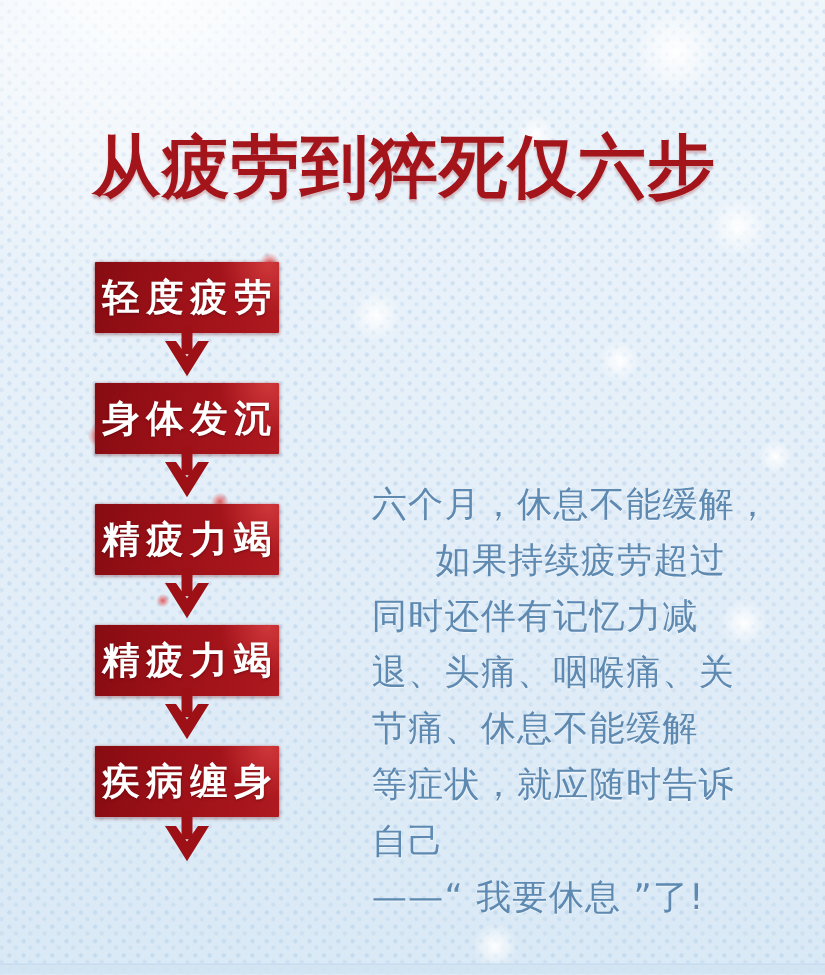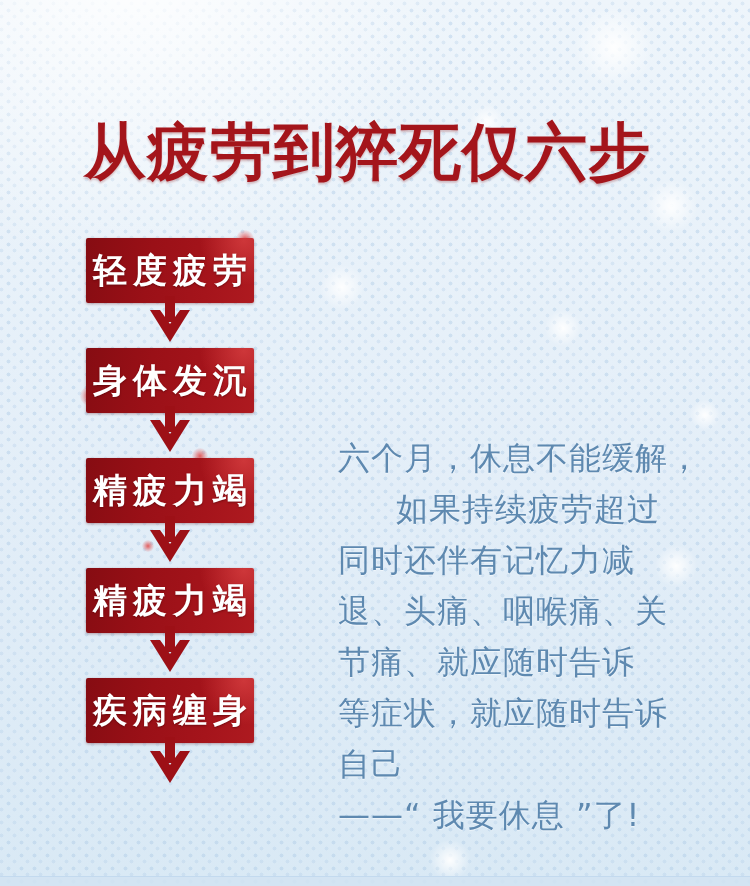--- a/index.html
+++ b/index.html
@@ -148,20 +148,20 @@
       </svg>
     </div>
 
   </div>
 
   <div class="paragraph">
     <div class="p-line">六个月，休息不能缓解，</div>
     <div class="p-line indent">如果持续疲劳超过</div>
     <div class="p-line">同时还伴有记忆力减</div>
     <div class="p-line">退、头痛、咽喉痛、关</div>
-    <div class="p-line">节痛、就应随时告诉</div>
+    <div class="p-line">节痛、休息不能缓解</div>
     <div class="p-line">等症状，就应随时告诉</div>
     <div class="p-line">自己</div>
     <div class="p-line">——“ 我要休息 ”了!</div>
   </div>
 
   <div class="footer-strip"></div>
 </div>
 
 </body></html>

